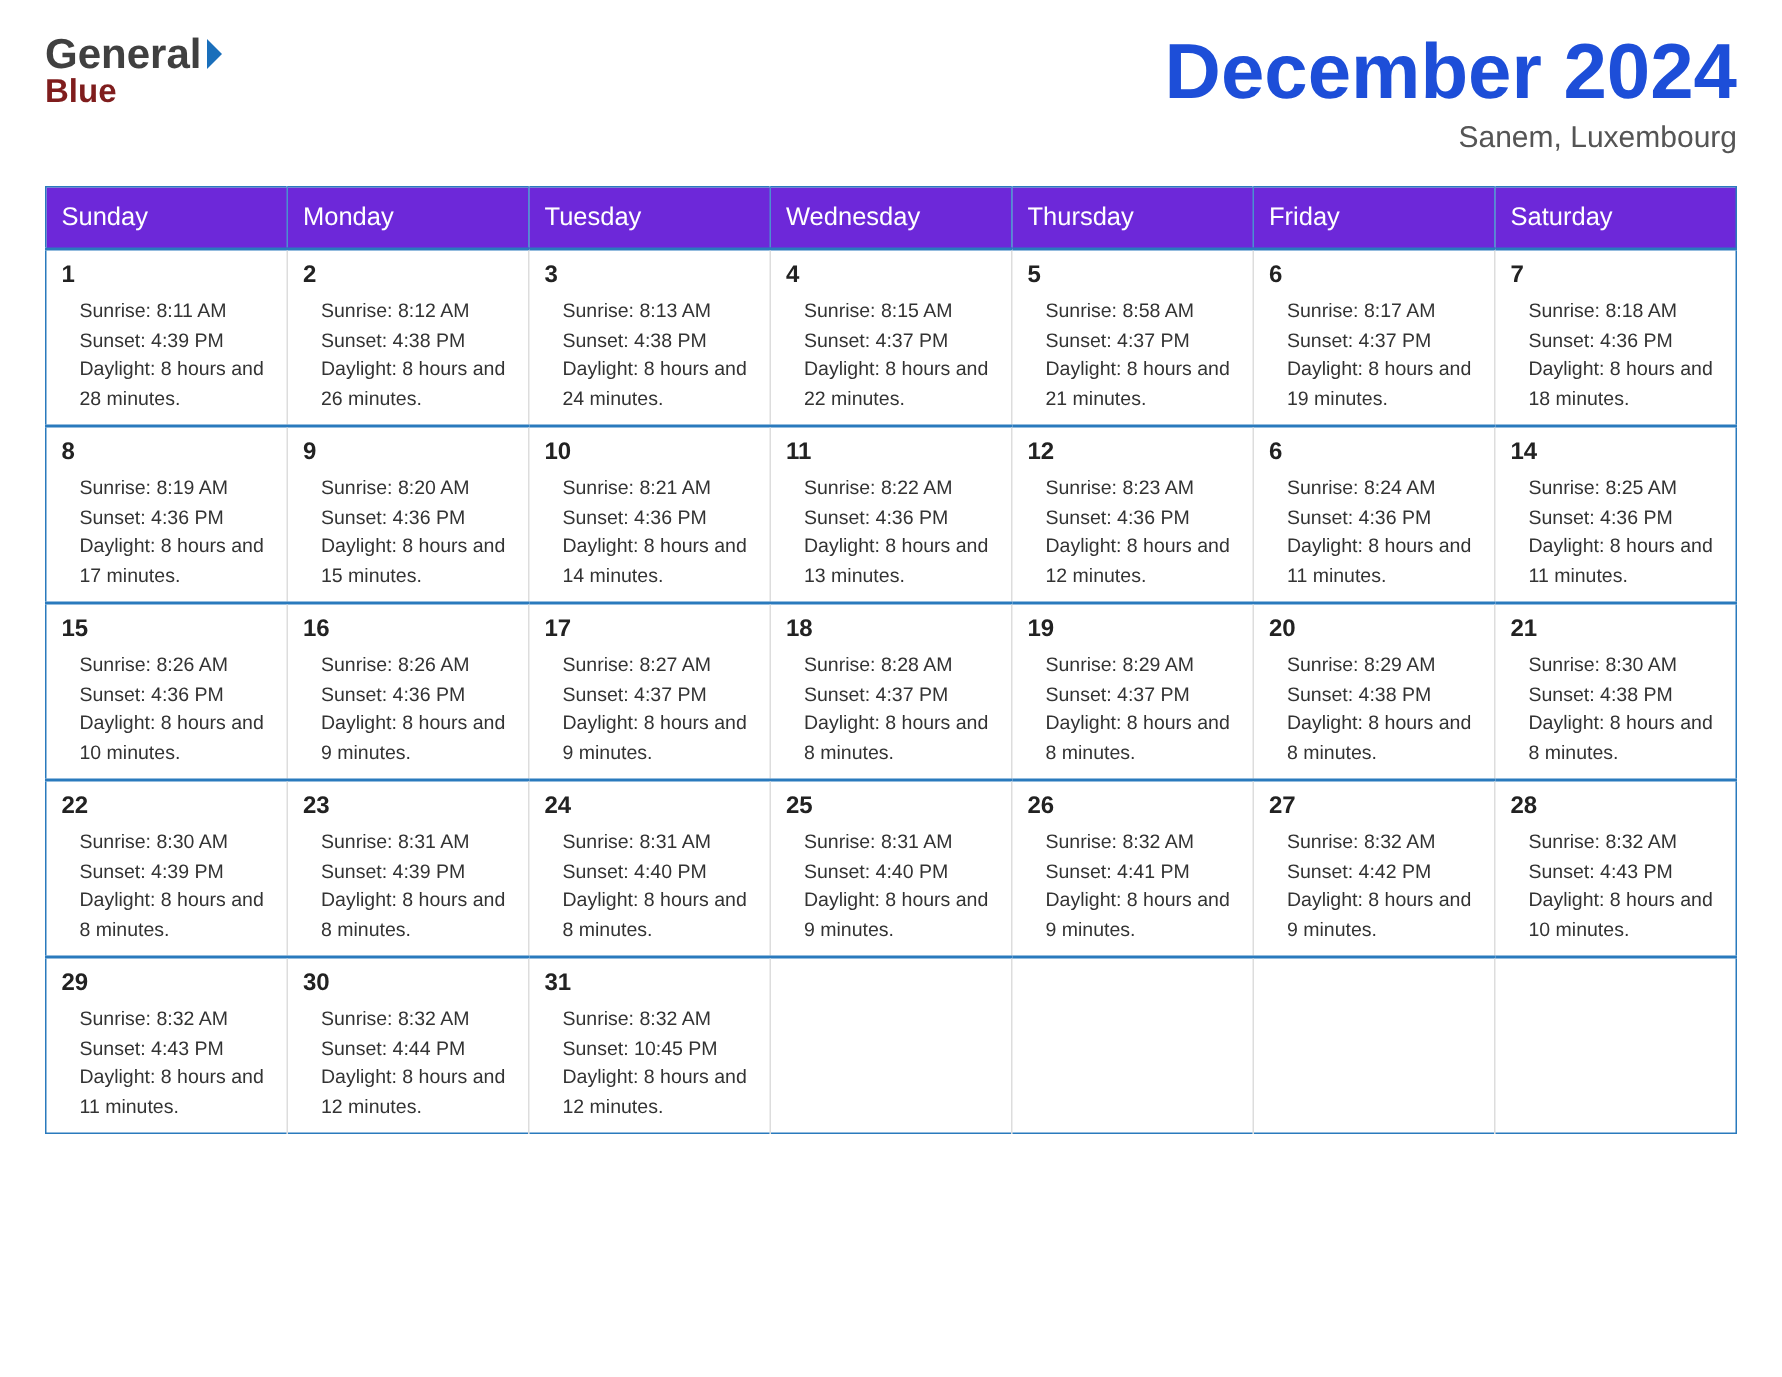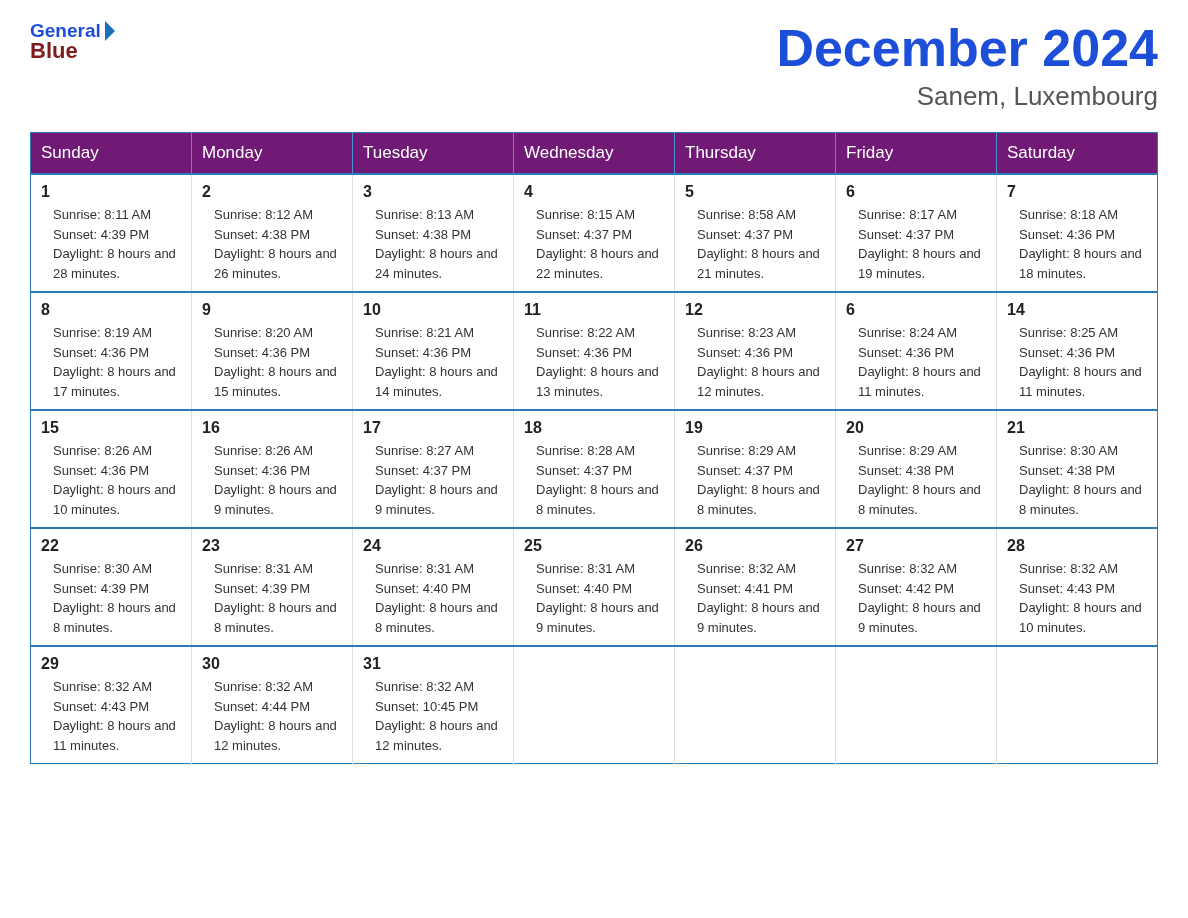--- a/index.html
+++ b/index.html
@@ -15,23 +15,23 @@
       justify-content: space-between;
       align-items: flex-start;
       margin-bottom: 20px;
     }
     .logo {
       display: flex;
       flex-direction: column;
       align-items: flex-start;
     }
     .logo-top {
-      font-size: 19px;
+      font-size: 28px;
       font-weight: bold;
-      color: #1d4ed8;
+      color: #404040;
       display: flex;
       align-items: center;
       gap: 2px;
     }
     .logo-triangle {
       width: 0;
       height: 0;
       border-left: 10px solid #1a6fbb;
       border-top: 10px solid transparent;
       border-bottom: 10px solid transparent;
@@ -48,31 +48,31 @@
     .title-block {
       text-align: right;
     }
     .main-title {
       font-size: 52px;
       font-weight: bold;
       color: #1d4ed8;
       line-height: 1.1;
     }
     .subtitle {
-      font-size: 26px;
+      font-size: 20px;
       color: #555;
       margin-top: 4px;
     }
     .calendar {
       width: 100%;
       border-collapse: collapse;
       border: 1px solid #2a7abd;
     }
     .calendar thead tr th {
-      background-color: #701a75;
+      background-color: #6d28d9;
       color: #fff;
       text-align: left;
       padding: 10px 10px;
       font-size: 17px;
       font-weight: normal;
       border-right: 1px solid #4a90d0;
     }
     .calendar thead tr th:last-child {
       border-right: none;
       margin-top: 40px;

